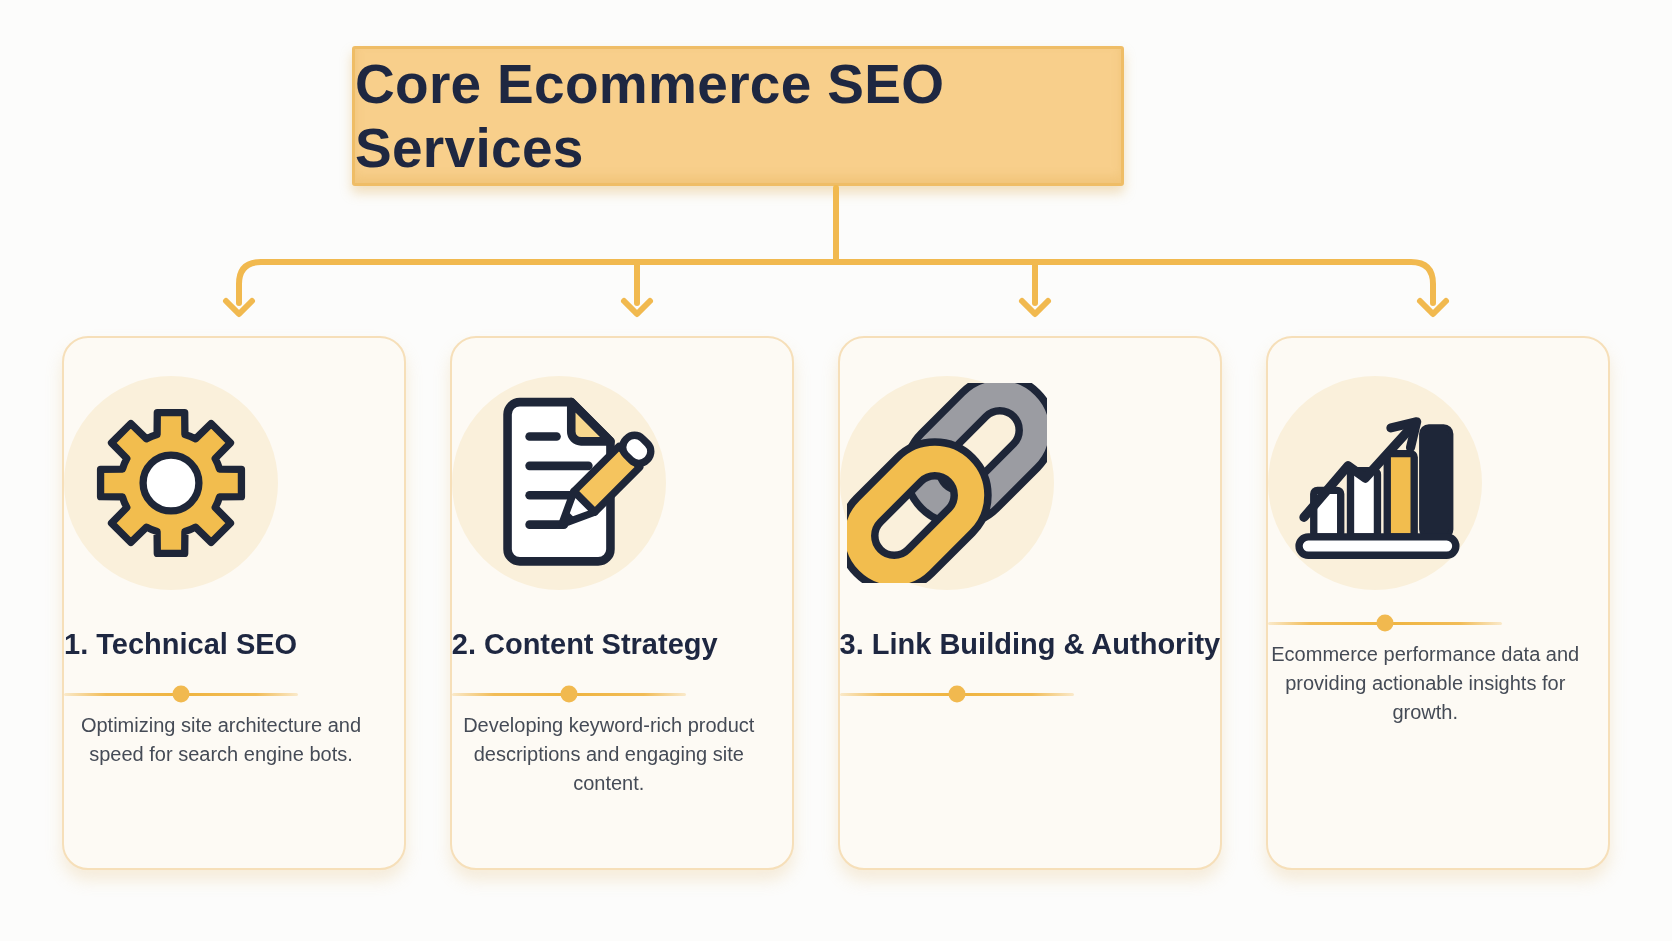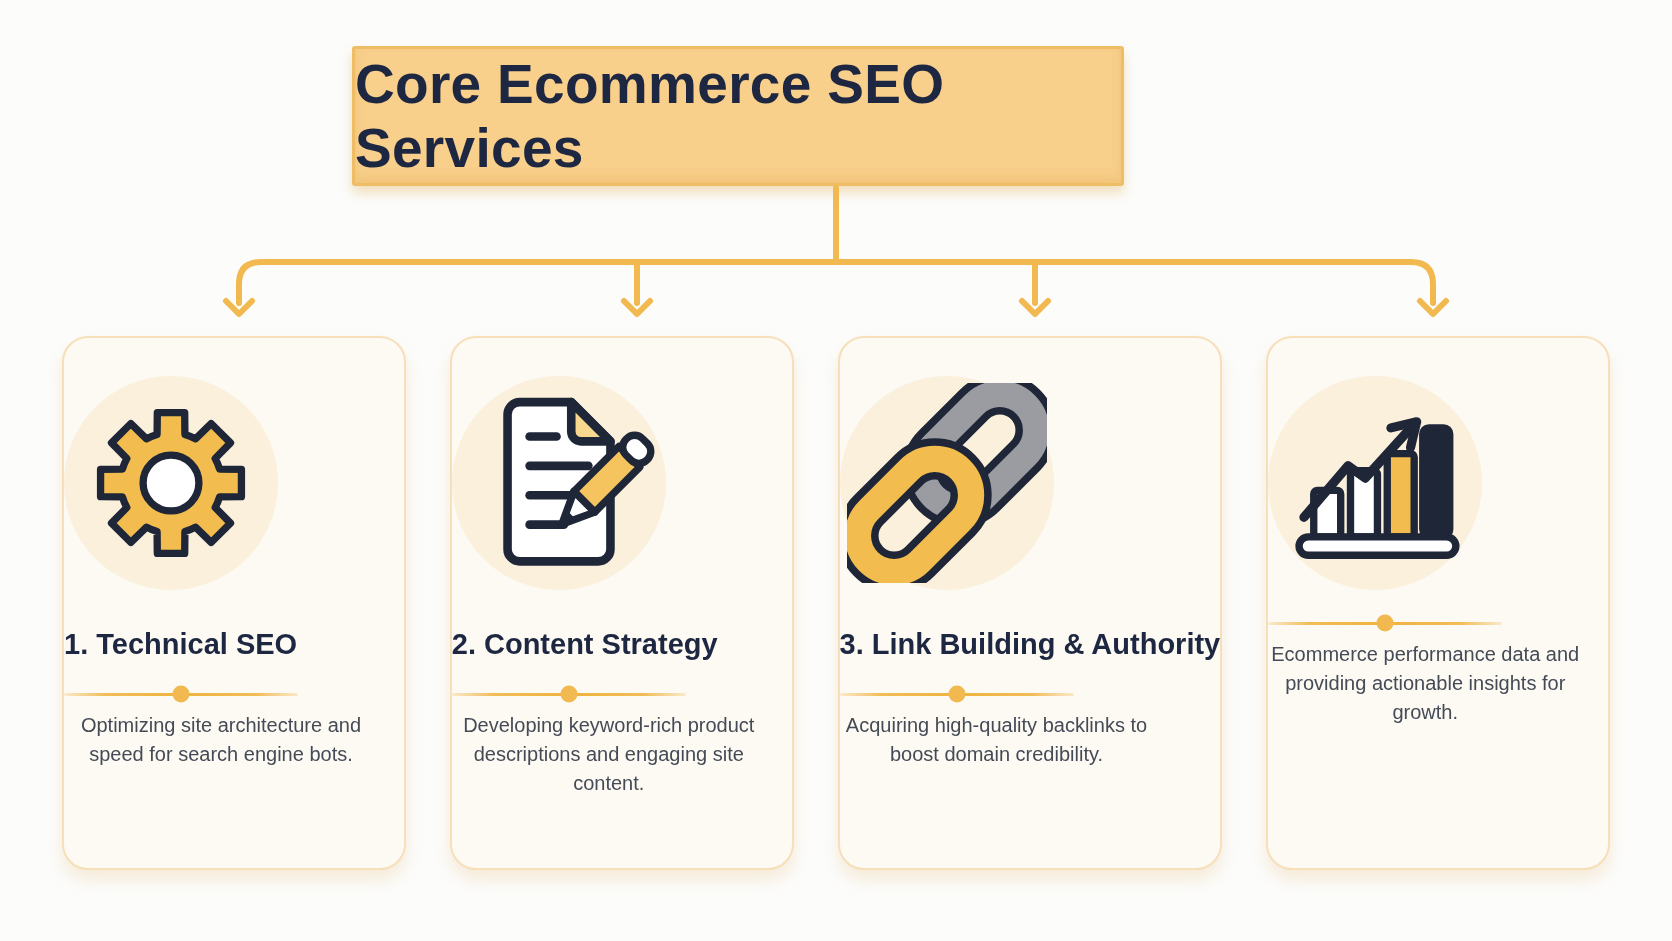--- a/index.html
+++ b/index.html
@@ -137,21 +137,20 @@
           <rect x="-29" y="-52" width="58" height="104" rx="29" fill="none" stroke="#1e2638" stroke-width="33"></rect>
           <rect x="-29" y="-52" width="58" height="104" rx="29" fill="none" stroke="#f2bd4e" stroke-width="21"></rect>
         </g>
       </svg>
     </div>
     <div class="card-title">3. Link Building &amp; Authority</div>
     <div class="divider">
       <div class="divider-line"></div>
       <div class="divider-dot"></div>
     </div>
-    <div class="card-desc">Acquiring high-quality backlinks to boost domain credibility.</div>
   </div>
 
   <div class="card">
     <div class="icon-circle">
       <svg width="196" height="196" viewBox="0 0 160 160">
         <rect x="30" y="86" width="22" height="38" rx="3" fill="#ffffff" stroke="#1e2638" stroke-width="6"></rect>
         <rect x="60" y="70" width="22" height="54" rx="3" fill="#ffffff" stroke="#1e2638" stroke-width="6"></rect>
         <rect x="90" y="56" width="22" height="68" rx="3" fill="#f2bd4e" stroke="#1e2638" stroke-width="6"></rect>
         <rect x="118" y="34" width="24" height="90" rx="6" fill="#1e2638" stroke="#1e2638" stroke-width="4"></rect>
         <rect x="18" y="124" width="128" height="15" rx="7.5" fill="#ffffff" stroke="#1e2638" stroke-width="6"></rect>

